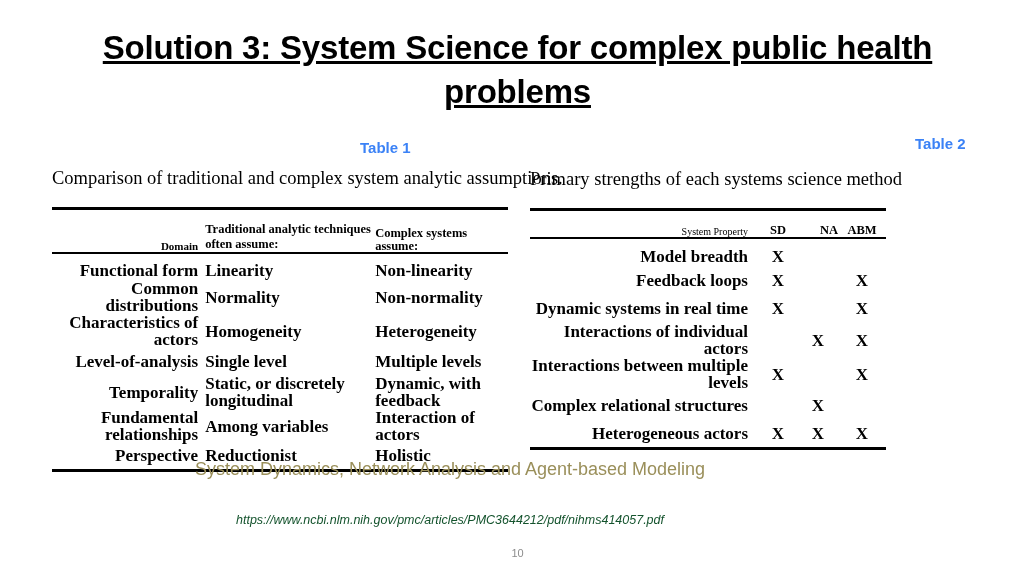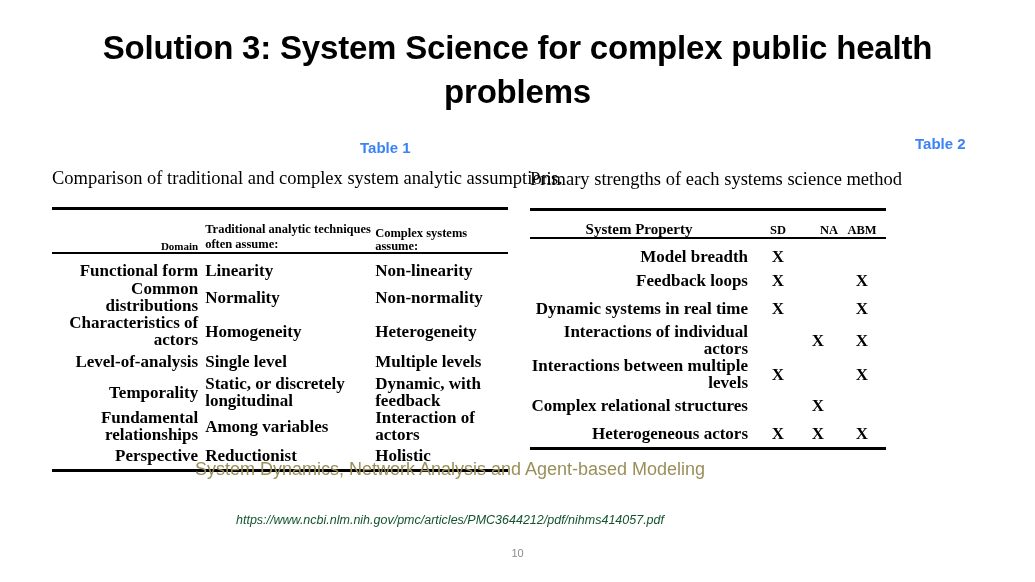--- a/index.html
+++ b/index.html
@@ -28,20 +28,21 @@
     left: 60px;
     top: 26px;
     width: 915px;
     text-align: center;
     font-family: "Liberation Sans", sans-serif;
     font-weight: bold;
     font-size: 33px;
     line-height: 1.34;
     letter-spacing: -0.2px;
     color: #000000;
+    text-decoration: underline;
   }
 
   
   .table-label {
     position: absolute;
     font-family: "Liberation Sans", sans-serif;
     font-weight: bold;
     font-size: 15px;
     color: #3b82f6;
     white-space: nowrap;
@@ -210,21 +211,21 @@
   </div>
 
   <div class="table-label t2">Table 2</div>
 
   <div class="tbl-caption c2">Primary strengths of each systems science method</div>
 
   <div class="tbl" id="table2">
     <table>
       <thead>
         <tr>
-          <td class="rule-top rule-mid h-prop" style="text-align:center;padding-right:10px;vertical-align:bottom;font-weight:bold;font-size:15px;">System Property</td>
+          <td class="rule-top rule-mid h-prop" style="text-align:right;padding-right:10px;vertical-align:bottom;font-weight:normal;font-size:10px;">System Property</td>
           <td class="rule-top rule-mid h-mark" style="text-align:center;vertical-align:bottom;font-weight:bold;font-size:12.5px;width:40px;">SD</td>
           <td class="rule-top rule-mid h-mark" style="text-align:right;vertical-align:bottom;font-weight:bold;font-size:12.5px;width:40px;">NA</td>
           <td class="rule-top rule-mid h-mark abm" style="text-align:center;vertical-align:bottom;font-weight:bold;font-size:12.5px;width:48px;">ABM</td>
         </tr>
       </thead>
       <tbody>
         <tr>
           <td class="c-prop">Model breadth</td>
           <td class="c-mark">X</td>
           <td class="c-mark"></td>

